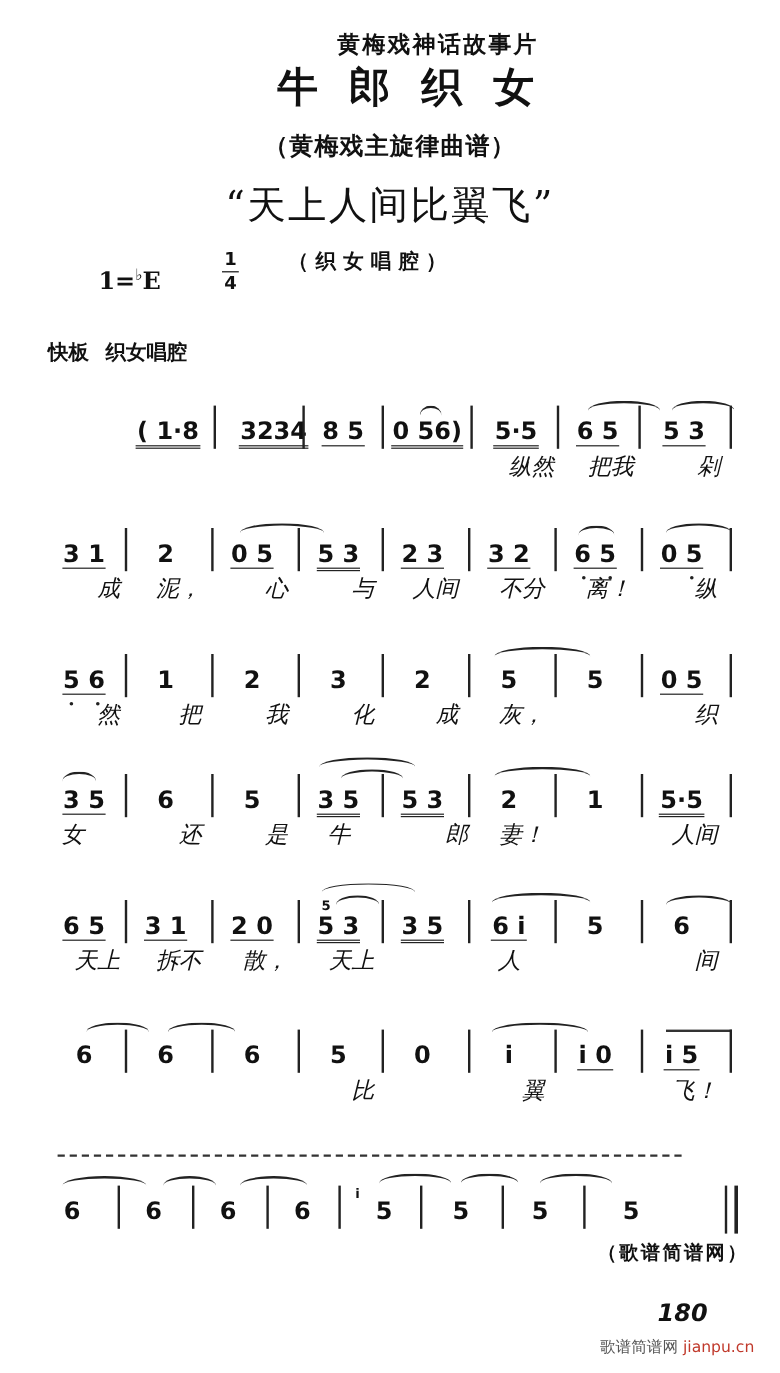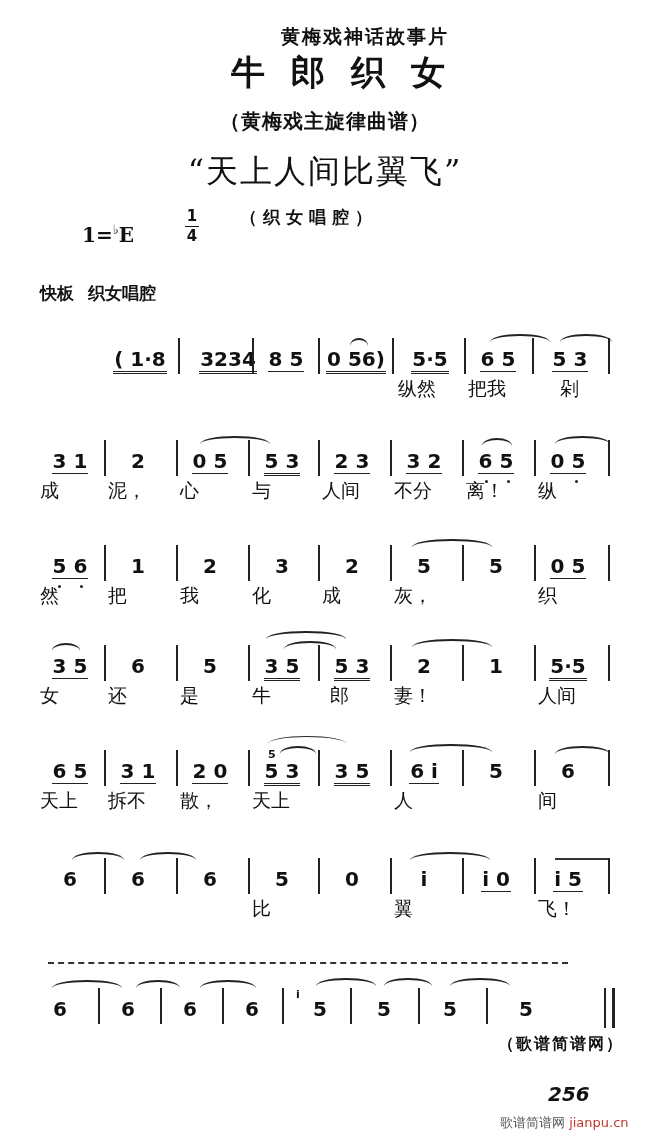--- a/index.html
+++ b/index.html
@@ -20,21 +20,21 @@
   .tempo span + span { margin-left:14px; }
 
   .row { position:absolute; left:0; width:650px; height:96px; }
   .notes { position:absolute; top:36px; left:0; width:650px; height:36px; }
   .lyrics { position:absolute; top:68px; left:0; width:650px; height:28px; font-size:19px; }
   .meas { position:absolute; top:0; height:36px; text-align:center; font-size:20px; font-weight:bold; line-height:30px; }
   .meas .u { border-bottom:1.5px solid #222; padding:0 1px; }
   .meas .uu { border-bottom:3px double #222; padding:0 1px; }
   .bar-line { position:absolute; top:-6px; width:2px; height:36px; background:#222; }
   .bar-end { position:absolute; top:-6px; width:6px; height:40px; border-left:2px solid #222; border-right:3px solid #222; }
-  .lyr { position:absolute; top:0; text-align:left; white-space:nowrap; }
+  .lyr { position:absolute; top:0; text-align:right; white-space:nowrap;font-style:italic; }
   .slur { position:absolute; height:14px; border-top:2px solid #222; border-radius:50% 50% 0 0; }
   .dotb { position:absolute; width:3px; height:3px; background:#222; border-radius:50%; }
   .grace { position:absolute; font-size:11px; font-weight:bold; }
   .longline { position:absolute; height:0; border-top:2px solid #333; }
   .note-text { position:absolute; font-size:16px; font-weight:bold; letter-spacing:2px; }
   .pagenum { left:548px; top:1082px; font-size:20px; font-weight:bold; font-style:italic; }
   .wm { left:500px; top:1114px; font-size:13px; color:#666; }
   .wm span { color:#c0392b; }
 </style>
 </head>
@@ -276,16 +276,16 @@
     <div class="bar-line" style="left:418px"></div>
     <div class="slur" style="left:450px;top:-16px;width:60px"></div>
     <div class="meas" style="left:420px;width:60px"><span>5</span></div>
     <div class="bar-line" style="left:486px"></div>
     <div class="meas" style="left:496px;width:60px"><span>5</span></div>
     <div class="bar-end" style="left:604px"></div>
   </div>
   <div class="note-text" style="left:498px;top:94px">（歌谱简谱网）</div>
 </div>
 
-<div class="abs pagenum">256</div>
+<div class="abs pagenum">180</div>
 <div class="abs wm">
   <span style="color:#555">歌谱简谱网</span> <span>jianpu.cn</span>
 </div>
 
 </body></html>

